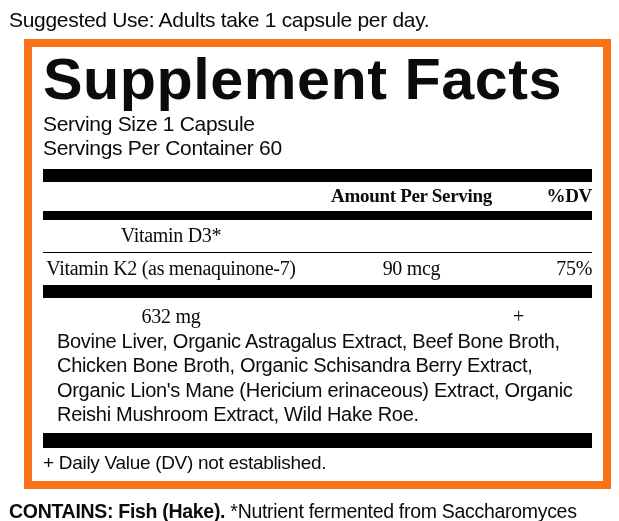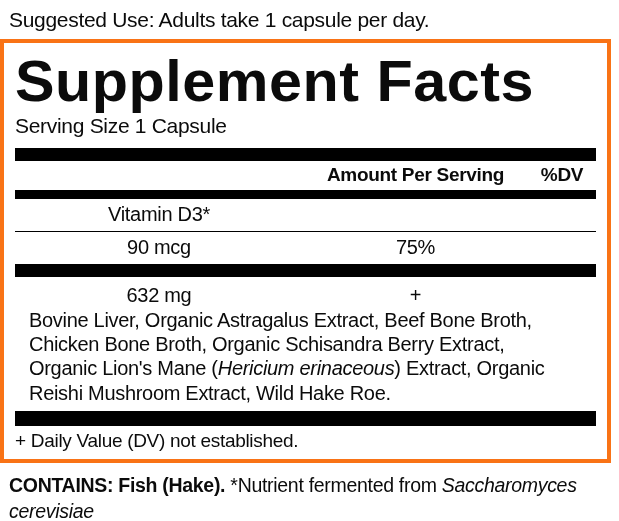--- a/index.html
+++ b/index.html
@@ -9,23 +9,23 @@
     color: #0b0b0b;
     font-family: "Liberation Sans", sans-serif;
     letter-spacing: -0.3px;
     overflow: hidden;
   }
   .suggested-use {
     font-size: 21px;
     padding: 8px 16px 0 9px;
   }
   .facts-box {
-    margin: 7px 8px 0 0;
-    border: 4px solid #f97316;
-    padding: 8px 11px 0 11px;
+    margin: 7px 8px 0 24px;
+    border: 8px solid #f97316;
+    padding: 2px 11px 0 11px;
   }
   .facts-title {
     font-size: 57px;
     font-weight: bold;
     letter-spacing: 0.5px;
     line-height: 1.0;
     white-space: nowrap;
     transform: scaleX(1.04);
     transform-origin: left center;
     margin: 2px 0 4px 0;
@@ -34,70 +34,73 @@
   .bar { background: #000; width: 100%; }
   .bar-1 { height: 13px; margin-top: 10px; }
   .bar-2 { height: 9px; }
   .bar-3 { height: 13px; }
   .bar-4 { height: 15px; }
   .grid-row {
     display: grid;
     grid-template-columns: 1fr 225px 68px;
     align-items: baseline;
     font-size: 20px;
+    font-family: Liberation Serif, serif;
   }
   .col-name   { text-align: center; }
   .col-amount { text-align: center; }
-  .col-dv     { text-align: center; }
+  .col-dv     { text-align: right; }
   .header-row { font-weight: bold; font-size: 19px; padding: 3px 0 4px 0; }
   .nutrient-row { padding: 4px 0 5px 0; }
   .row-divided { border-top: 1.5px solid #000; }
   .blend-row { padding: 7px 0 1px 0; }
   .blend-name { font-weight: bold; }
   .blend-ingredients {
     font-size: 20px;
     line-height: 1.22;
     padding: 0 0 6px 14px;
     max-width: 545px;
   }
   .footnote {
     font-size: 19px;
     padding: 4px 0 7px 0;
   }
   .below-box { padding: 7px 10px 0 9px; font-size: 19.5px; line-height: 1.35; }
   .contains-line { margin-top: 2px; }
   .b { font-weight: bold; }
-  .i { font-style: italic; }
+  .i { }
 </style>
 </head>
 <body>
 
 <div class="suggested-use">Suggested Use: Adults take 1 capsule per day.</div>
 
 <div class="facts-box">
 
   <div class="facts-title">Supplement Facts</div>
 
   <div class="serving-line">Serving Size 1 Capsule</div>
+  <div class="serving-line">Servings Per Container 60</div>
 
   <div class="bar bar-1"></div>
 
   <div class="grid-row header-row">
     <div class="col-name"></div>
     <div class="col-amount">Amount Per Serving</div>
     <div class="col-dv">%DV</div>
   </div>
 
   <div class="bar bar-2"></div>
 
   <div class="grid-row nutrient-row">
     <div class="col-name">Vitamin D3*</div>
   </div>
 
   <div class="grid-row nutrient-row row-divided">
+    <div class="col-name">Vitamin K2 (as menaquinone-7)</div>
     <div class="col-amount">90 mcg</div>
     <div class="col-dv">75%</div>
   </div>
 
   <div class="bar bar-3"></div>
 
   <div class="grid-row blend-row">
     <div class="col-amount">632 mg</div>
     <div class="col-dv">+</div>
   </div>

